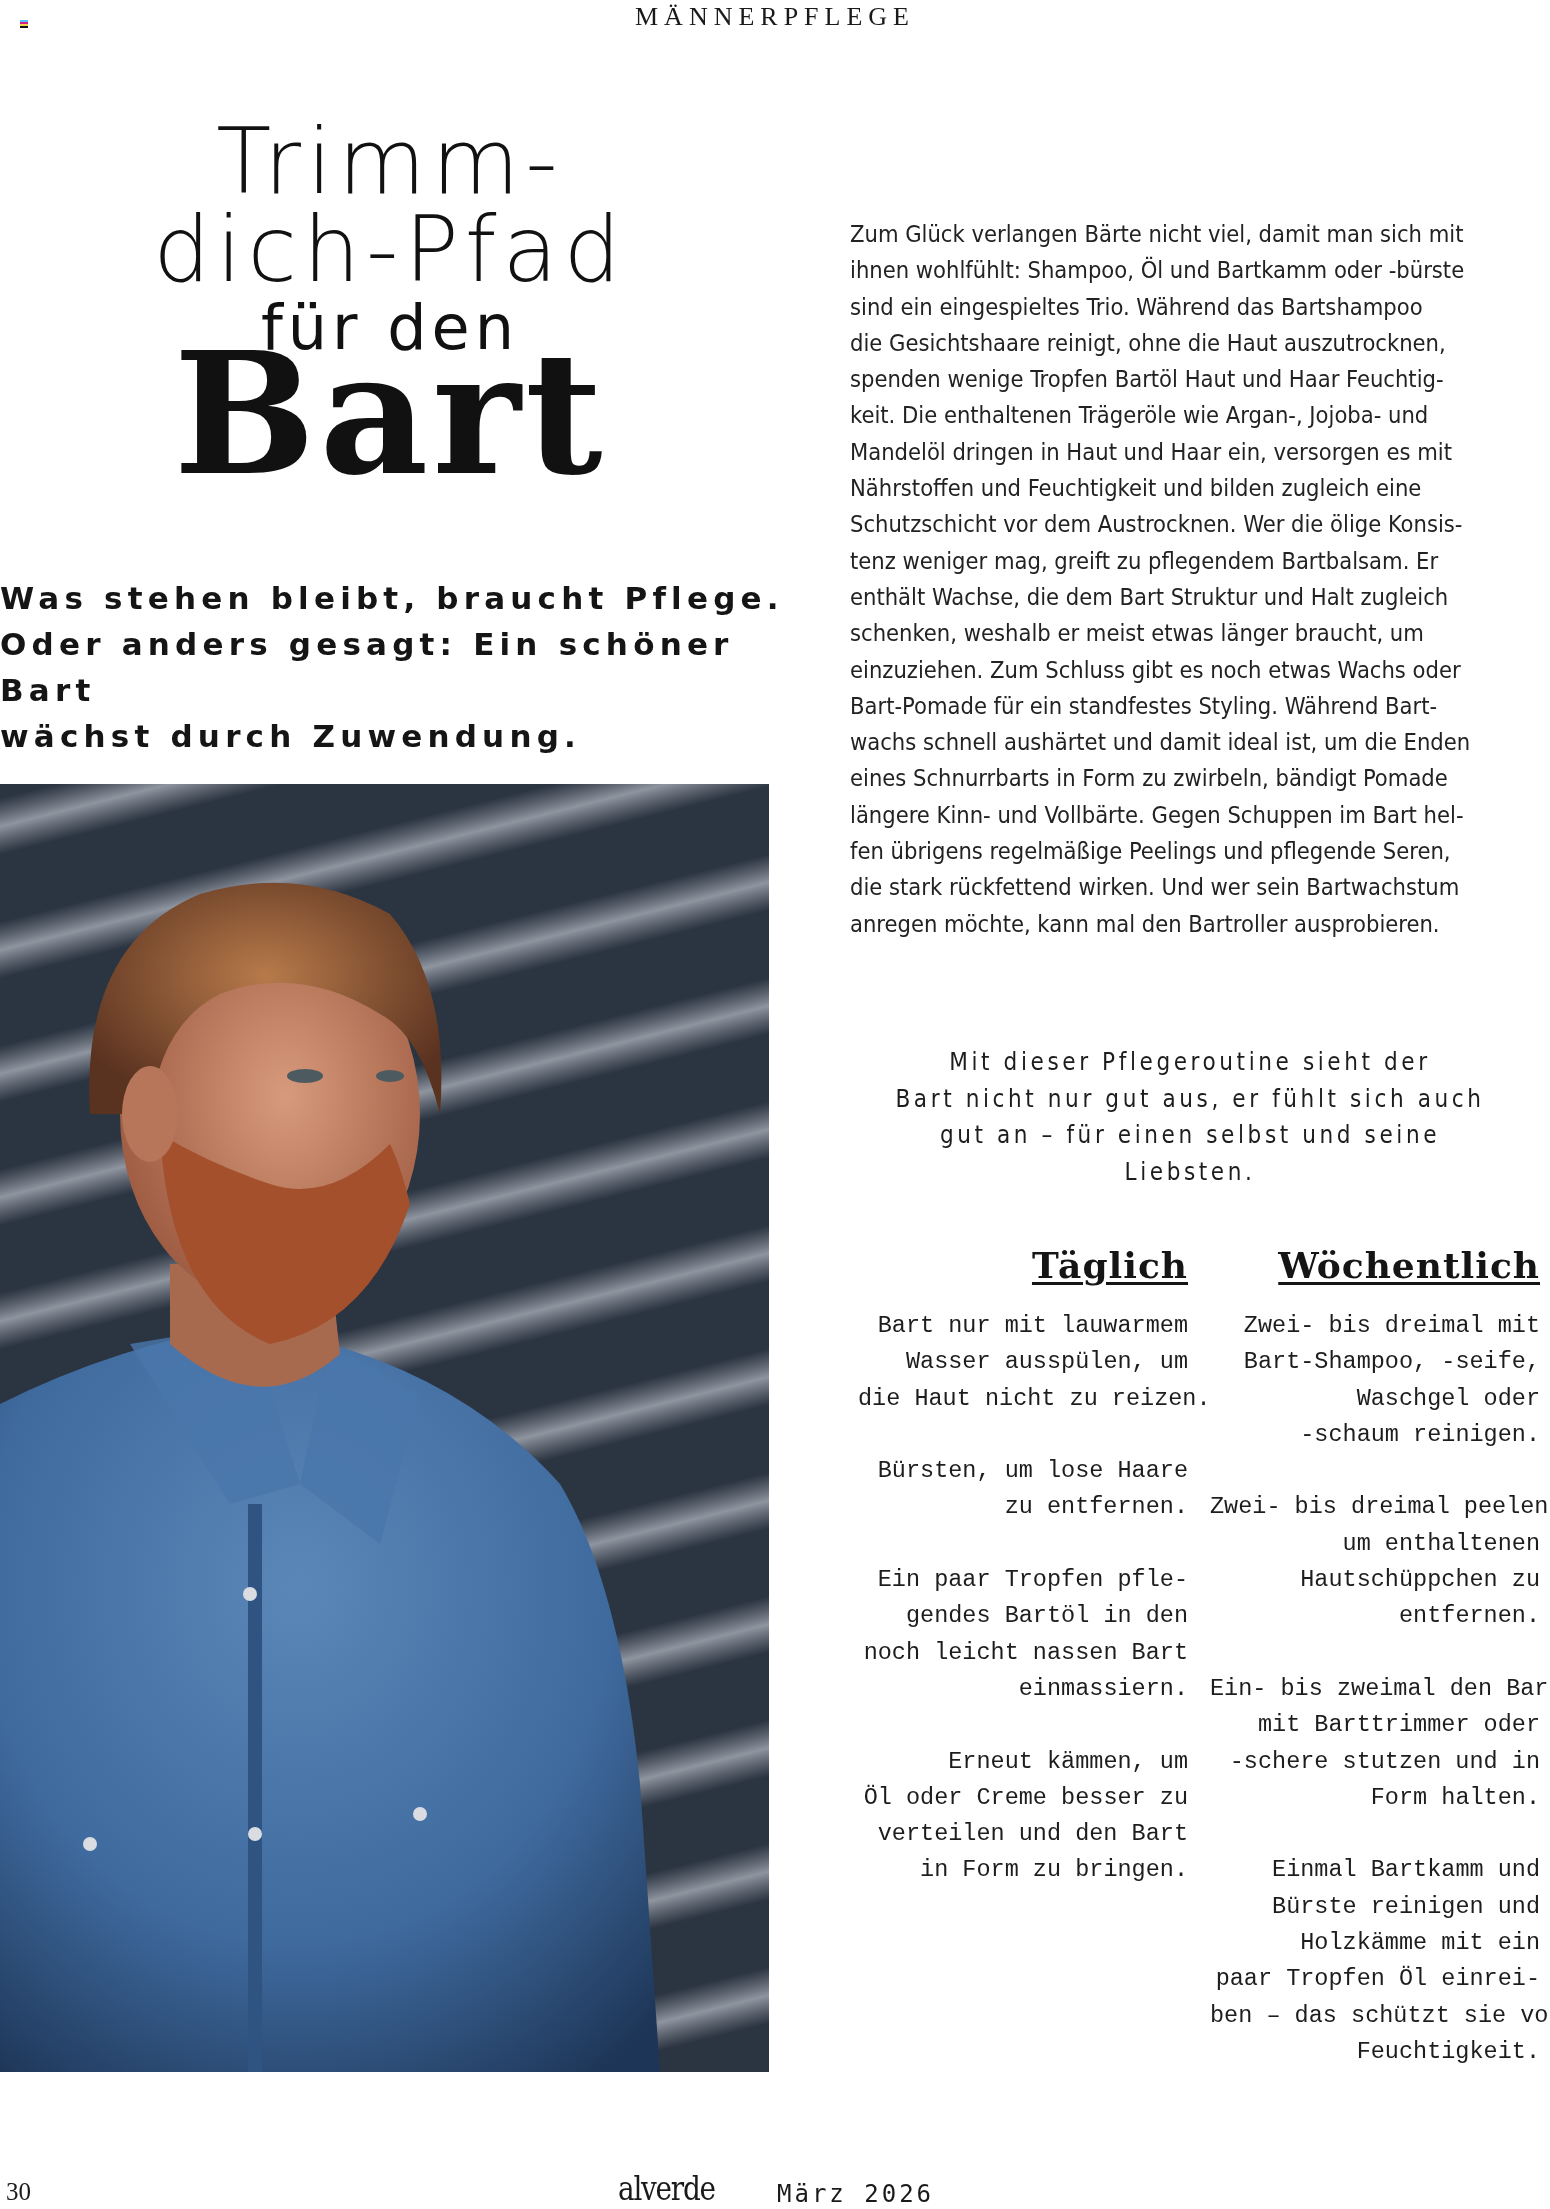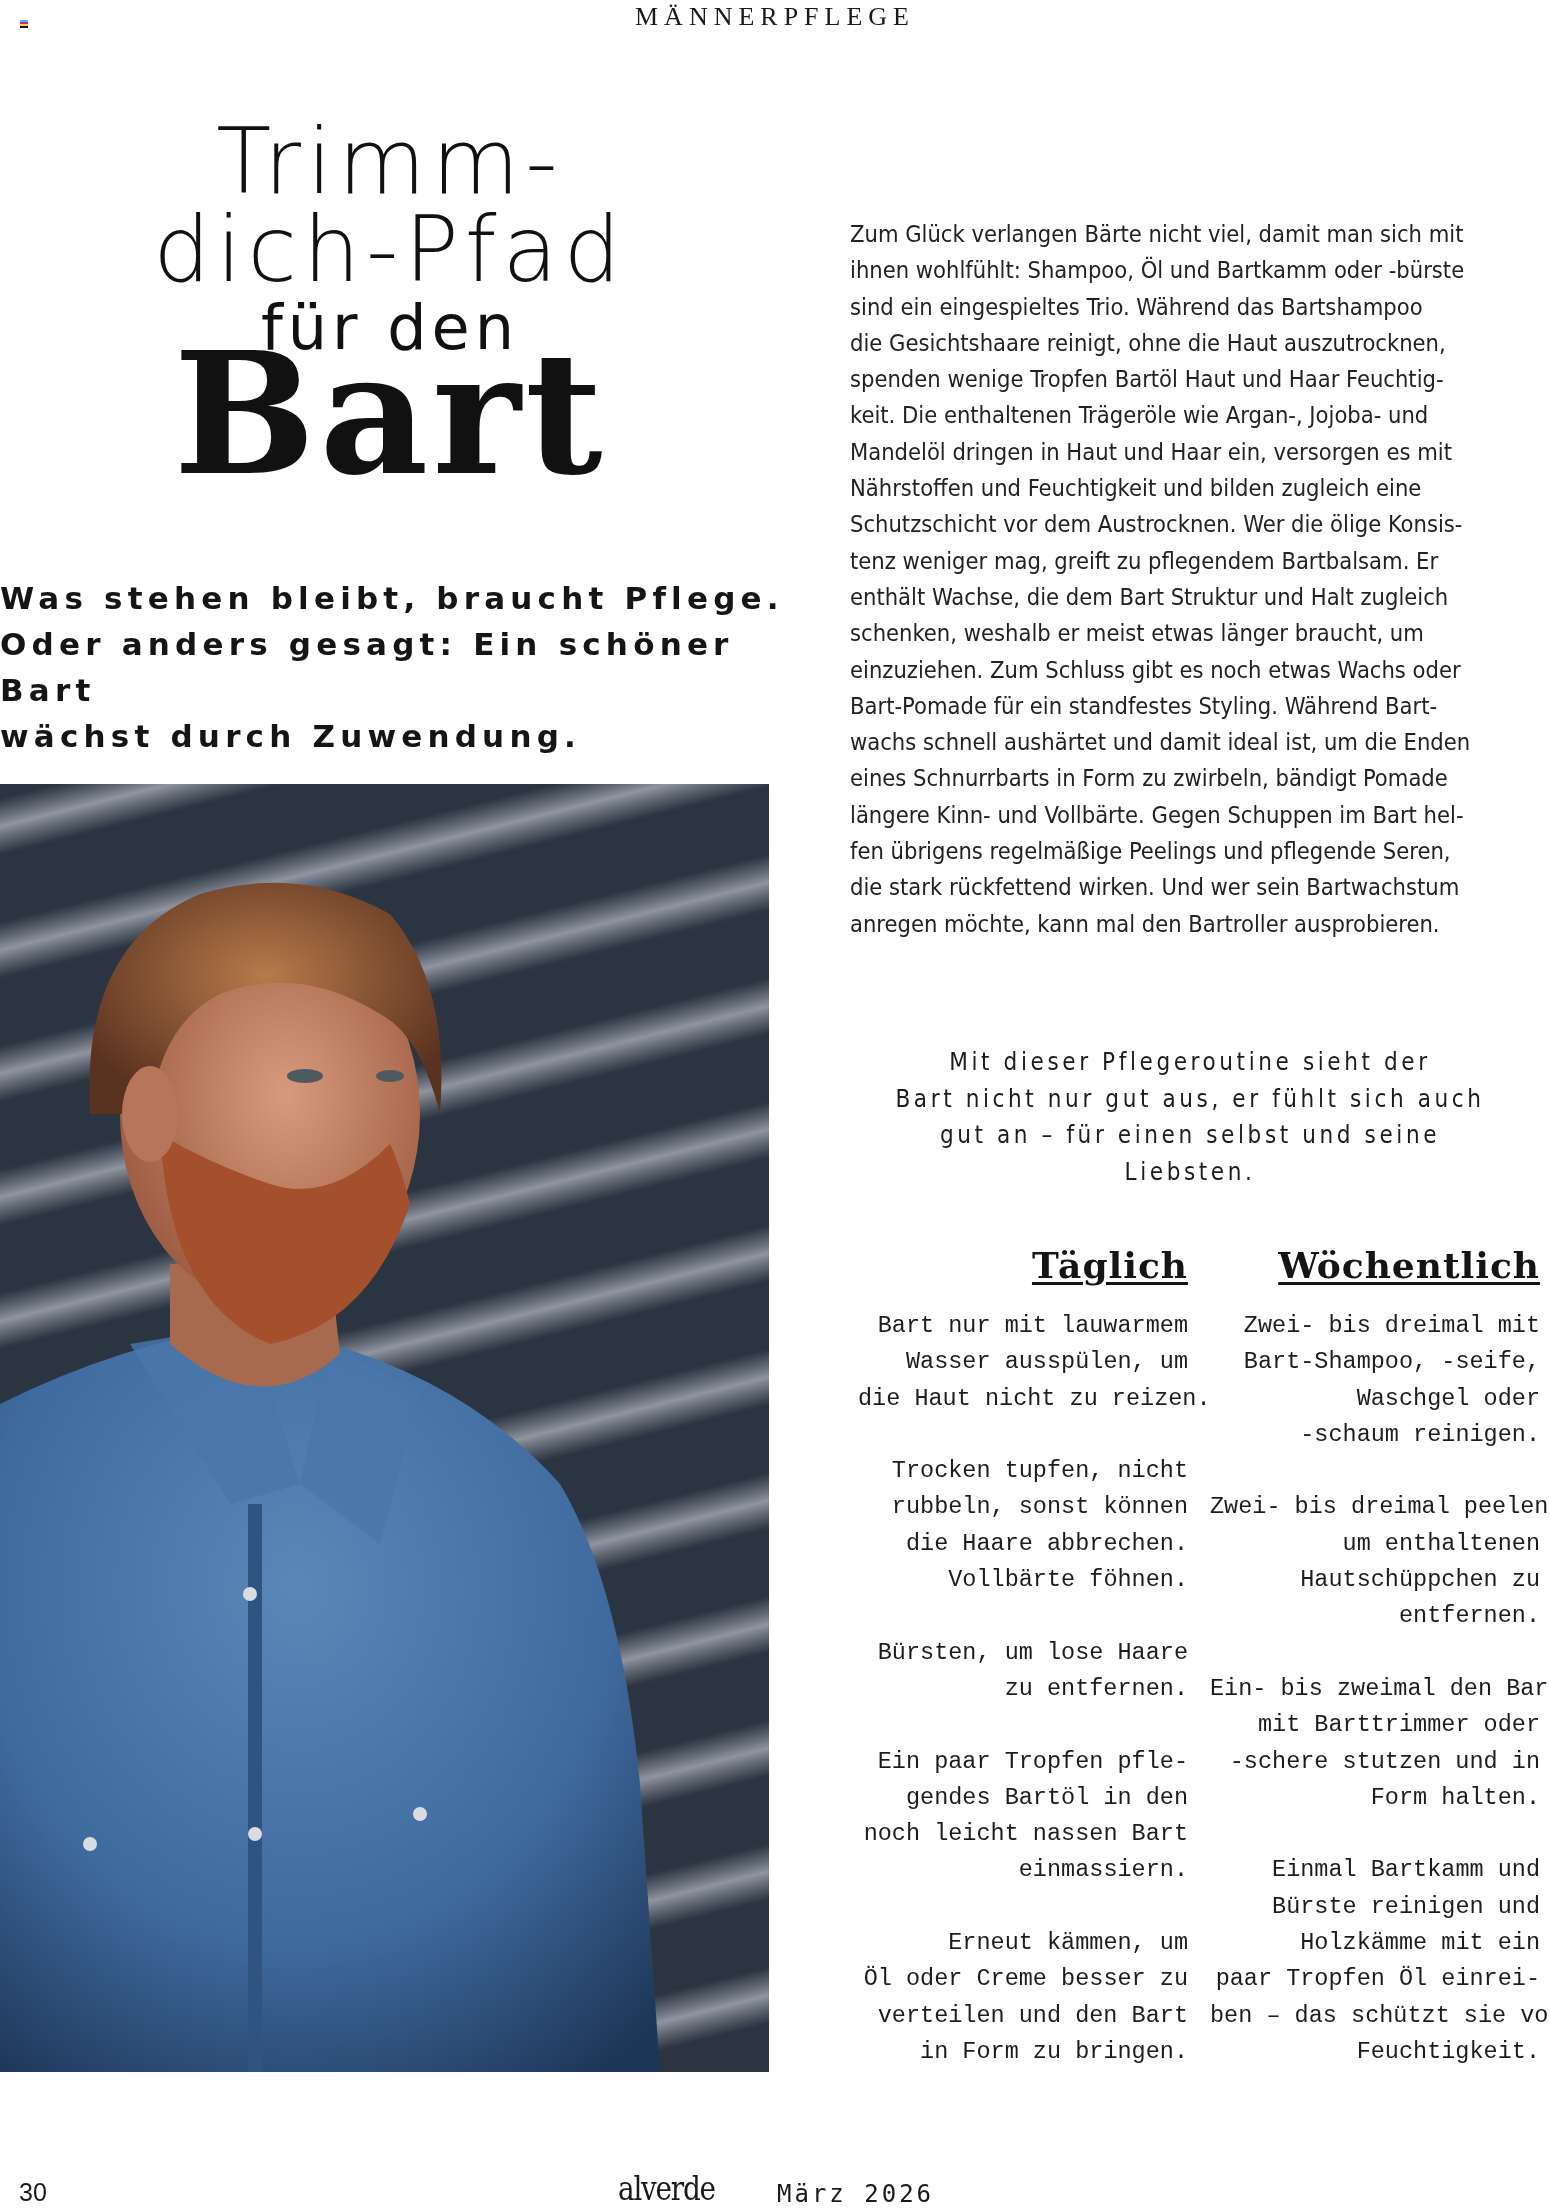--- a/index.html
+++ b/index.html
@@ -62,22 +62,22 @@
       letter-spacing: 1px; color: #151515; text-decoration: underline; text-decoration-thickness: 3px;
       text-underline-offset: 4px; margin-bottom: 18px;
     }
     .col-item {
       font-family: Liberation Mono, monospace;
       font-size: 23.5px; line-height: 36.3px; color: #1d1d1d; margin-bottom: 36.3px;
     }
     .col-item div { white-space: nowrap; }
 
     .footer-page {
-      position: absolute; left: 19px; top: 2178px;
-      font-family: Liberation Sans, sans-serif; font-size: 25px; color: #1a1a1a;
+      position: absolute; left: 6px; top: 2178px;
+      font-family: Liberation Serif, serif; font-size: 25px; color: #1a1a1a;
     }
     .footer-brand {
       position: absolute; left: 618px; top: 2168px;
       font-family: "DejaVu Serif", serif; font-size: 34px; letter-spacing: -1.5px; color: #1a1a1a;
       transform: scaleX(0.82); transform-origin: left;
     }
     .footer-date {
       position: absolute; left: 777px; top: 2180px;
       font-family: "DejaVu Sans Mono", monospace; font-size: 24px; letter-spacing: 3px; color: #1a1a1a;
     }
@@ -200,26 +200,20 @@
 </div>
 
 <div class="col daily">
   <div class="col-head">Täglich</div>
   <div class="col-item">
     <div>Bart nur mit lauwarmem</div>
     <div>Wasser ausspülen, um</div>
     <div>die Haut nicht zu reizen.</div>
   </div>
   <div class="col-item">
-    <div>Trocken tupfen, nicht</div>
-    <div>rubbeln, sonst können</div>
-    <div>die Haare abbrechen.</div>
-    <div>Vollbärte föhnen.</div>
-  </div>
-  <div class="col-item">
     <div>Bürsten, um lose Haare</div>
     <div>zu entfernen.</div>
   </div>
   <div class="col-item">
     <div>Ein paar Tropfen pfle-</div>
     <div>gendes Bartöl in den</div>
     <div>noch leicht nassen Bart</div>
     <div>einmassiern.</div>
   </div>
   <div class="col-item">

